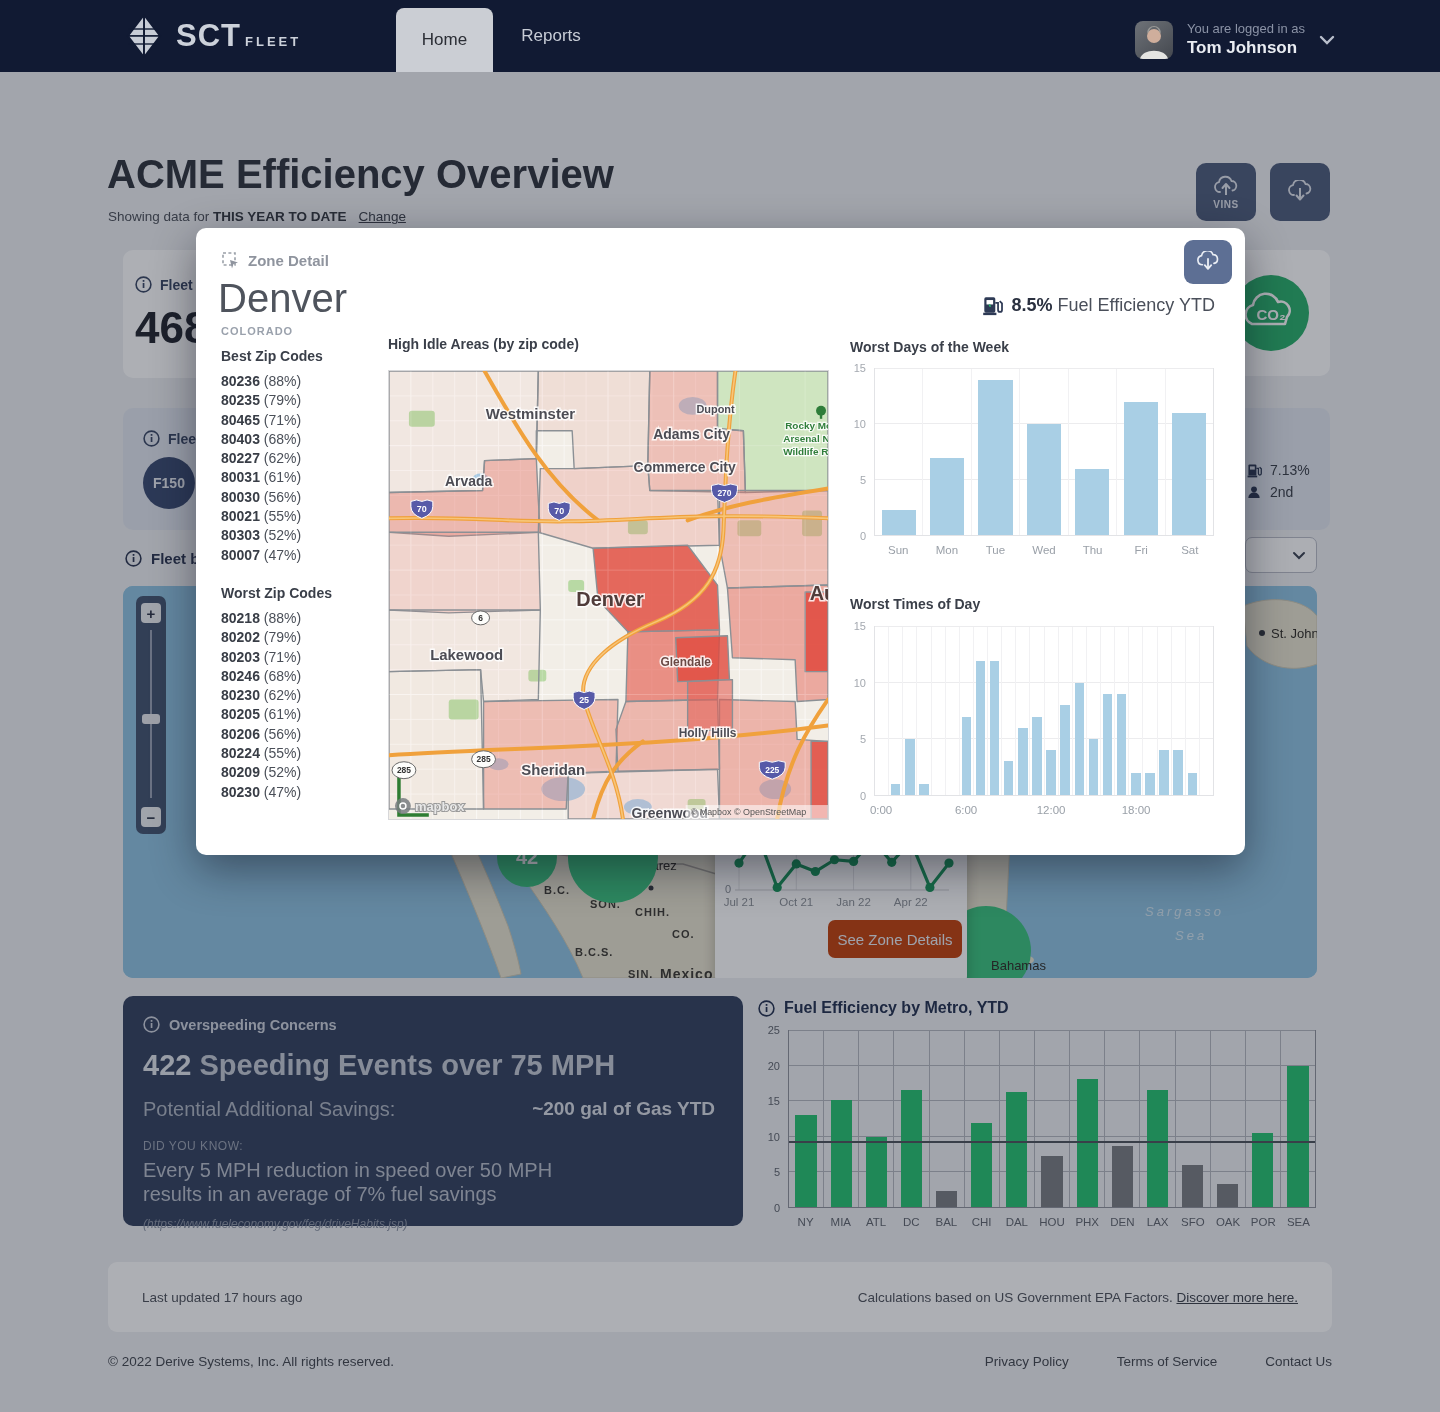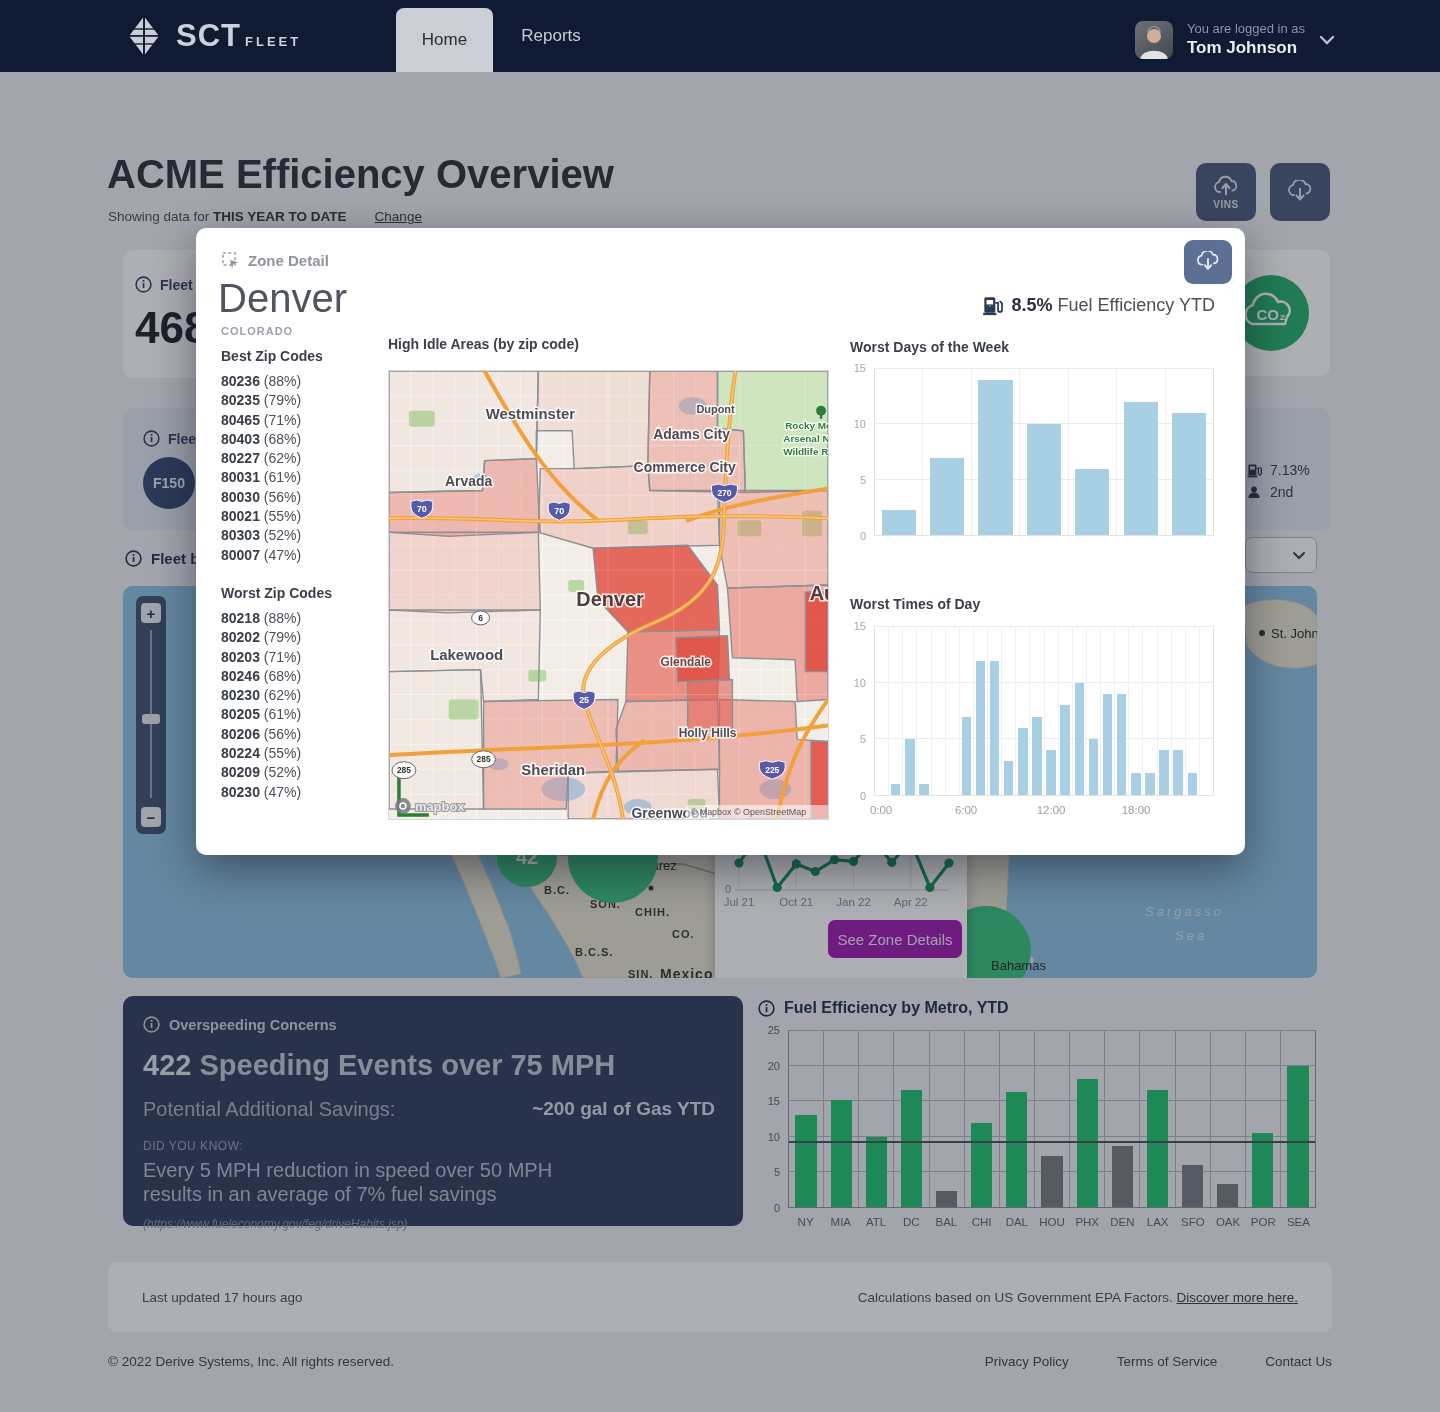--- a/index.html
+++ b/index.html
@@ -16,21 +16,21 @@
   .user-wrap { position:absolute; right:105px; top:0; height:79px; display:flex; align-items:center; gap:14px; }
   .avatar { width:38px; height:38px; border-radius:8px; background:linear-gradient(140deg,#6e7278,#44484f); overflow:hidden; }
   .user-texts { line-height:1.25; }
   .user-prefix { font-size:13px; color:#8b93a6; }
   .user-name { font-size:17px; font-weight:bold; color:#e9ecf2; }
 
   
   .page-title { position:absolute; left:107px; top:152px; font-size:40px; color:#2f333d; }
   .subtitle { position:absolute; left:108px; top:209px; font-size:13.5px; color:#4b4f58; }
   .subtitle b { color:#34383f; }
-  .subtitle a { color:#3c414b; text-decoration:underline; margin-left:28px; cursor:pointer; }
+  .subtitle a { color:#3c414b; text-decoration:underline; margin-left:12px; cursor:pointer; }
   .sq-btn { position:absolute; width:60px; height:58px; background:#4e5c7c; border-radius:10px; display:flex; flex-direction:column; align-items:center; justify-content:center; gap:2px; cursor:pointer; color:#dfe3ec; }
   .sq-btn .cap { font-size:10px; font-weight:bold; letter-spacing:.5px; }
 
   .card { position:absolute; border-radius:10px; }
   .card.white { background:#ffffff; }
   .card.tint { background:#e2e7f0; }
   .info-row { display:flex; align-items:center; gap:8px; font-size:14px; font-weight:bold; color:#3a4764; }
   .big-stat { font-size:44px; font-weight:bold; color:#23262e; margin-top:10px; }
   .f150-badge { width:52px; height:52px; border-radius:50%; background:#3a4a70; color:#e9ecf2; font-weight:bold; font-size:14px; display:flex; align-items:center; justify-content:center; }
   .mini-stat { display:flex; align-items:center; gap:8px; font-size:14px; color:#3a3f49; margin-bottom:6px; }
@@ -45,21 +45,21 @@
   .map-label.country { font-style:italic; font-weight:normal; color:rgba(255,255,255,.75); letter-spacing:2px; font-size:15px; }
   .marker { position:absolute; border-radius:50%; background:#3bc47e; display:flex; align-items:center; justify-content:center; color:#fff; font-weight:bold; font-size:20px; cursor:pointer; }
   .zoomctl { position:absolute; left:13px; top:10px; width:30px; height:238px; background:#43536f; border-radius:7px; }
   .zoomctl .zbtn { position:absolute; left:5px; width:20px; height:20px; background:#eceef2; border-radius:4px; color:#2d3548; font-weight:bold; font-size:15px; display:flex; align-items:center; justify-content:center; cursor:pointer; }
   .zoomctl .track { position:absolute; left:14px; top:34px; width:2px; height:168px; background:#9aa3b5; }
   .zoomctl .handle { position:absolute; left:6px; top:118px; width:18px; height:10px; background:#e6e8ed; border-radius:3px; cursor:grab; }
 
   
   .popup { position:absolute; left:592px; top:202px; width:252px; height:197px; background:#fff; border-radius:9px; box-shadow:0 4px 14px rgba(0,0,0,.25); }
   .popup-chart { position:absolute; left:8px; top:6px; width:236px; height:126px; }
-  .popup-btn { position:absolute; left:113px; top:132px; width:134px; height:38px; background:#a21caf; border:none; border-radius:7px; color:#e8ebf2; font-size:15px; font-family:inherit; cursor:pointer; }
+  .popup-btn { position:absolute; left:113px; top:132px; width:134px; height:38px; background:#c2410c; border:none; border-radius:7px; color:#e8ebf2; font-size:15px; font-family:inherit; cursor:pointer; }
   .pl-xlab { position:absolute; transform:translateX(-50%); font-size:11.5px; color:#8b9097; white-space:nowrap; }
   .pl-y0 { position:absolute; font-size:11px; color:#8b9097; }
 
   
   .overspeed { position:absolute; left:123px; top:996px; width:620px; height:230px; background:#33415f; border-radius:10px; color:#c9ced9; padding:20px 20px 0 20px; }
   .ov-head { display:flex; align-items:center; gap:9px; font-size:14.5px; font-weight:bold; color:#cdd2dc; }
   .ov-main { font-size:29px; margin-top:16px; color:#c3c9d4;font-weight:bold; }
   .ov-main b { color:#dfe3ea; }
   .ov-savings { display:flex; justify-content:space-between; margin-top:16px; font-size:20px; color:#aeb5c2; padding-right:8px; }
   .ov-savings b { color:#d8dce4; font-size:19px; }
@@ -716,20 +716,29 @@
             <div class="bar" style="height: 40%; background: rgb(169, 207, 229);"></div>
           </div>
           <div class="slot">
             <div class="bar" style="height: 80%; background: rgb(169, 207, 229);"></div>
           </div>
           <div class="slot">
             <div class="bar" style="height: 73.3333%; background: rgb(169, 207, 229);"></div>
           </div>
         </div>
       </div>
+      <div class="xrow">
+        <div class="xlab">Sun</div>
+        <div class="xlab">Mon</div>
+        <div class="xlab">Tue</div>
+        <div class="xlab">Wed</div>
+        <div class="xlab">Thu</div>
+        <div class="xlab">Fri</div>
+        <div class="xlab">Sat</div>
+      </div>
     </div>
 
   <div class="ctitle" style="left:654px; top:368px;">Worst Times of Day</div>
   <div class="bchart" style="left:652px; top:384px; width:368px; height:210px;">
       <div class="yax">
         <div class="ylab" style="bottom: calc(0% - 6px);">0</div>
         <div class="ylab" style="bottom: calc(33.3333% - 6px);">5</div>
         <div class="ylab" style="bottom: calc(66.6667% - 6px);">10</div>
         <div class="ylab" style="bottom: calc(100% - 6px);">15</div>
       </div>

